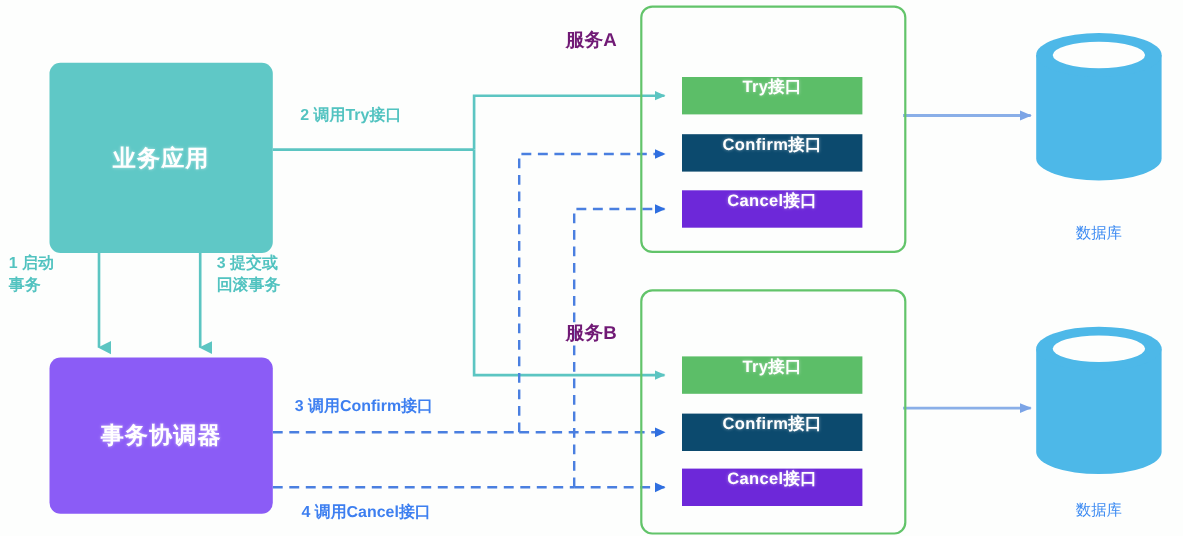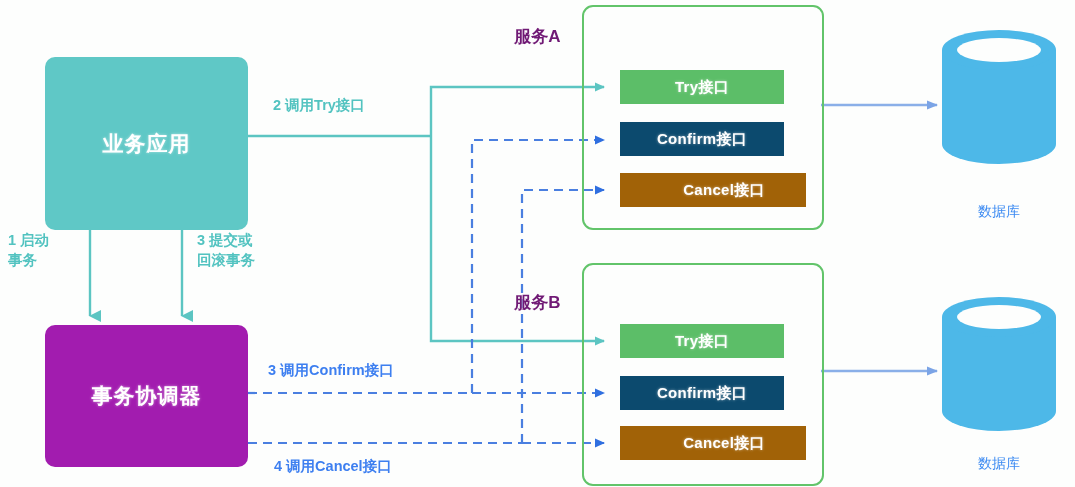--- a/index.html
+++ b/index.html
@@ -39,21 +39,21 @@
   }
   #node-business-app {
     left: 45px;  top: 57px;
     width: 203px; height: 173px;
     background: #5fc8c6;
     font-size: 21px;
   }
   #node-tx-coordinator {
     left: 45px;  top: 325px;
     width: 203px; height: 142px;
-    background: #a21caf;
+    background: #8b5cf6;
     font-size: 21px;
   }
 
   
   .service-box {
     position: absolute;
     border: 2.5px solid #62c46a;
     border-radius: 11px;
     background: transparent;
   }
@@ -71,31 +71,30 @@
   }
   #service-title-a { top: 25px; }
   #service-title-b { top: 291px; }
 
   .iface {
     position: absolute;
     left: 620px;
     width: 164px;
     height: 34px;
     display: flex;
-    align-items: center;
     justify-content: center;
     color: #ffffff;
     font-size: 15px;
     font-weight: bold;
     letter-spacing: 0.3px;
     text-shadow: 0 0 3px rgba(255,255,255,0.5);
   }
   .iface.try     { background: #5cbe68; }
   .iface.confirm { background: #0c4a6e; }
-  .iface.cancel  { background: #a16207; padding-left: 22px; }
+  .iface.cancel  { background: #6d28d9; }
 
   #iface-a-try     { top: 70px; }
   #iface-a-confirm { top: 122px; }
   #iface-a-cancel  { top: 173px; }
   #iface-b-try     { top: 324px; }
   #iface-b-confirm { top: 376px; }
   #iface-b-cancel  { top: 426px; }
 
   
   .db {

